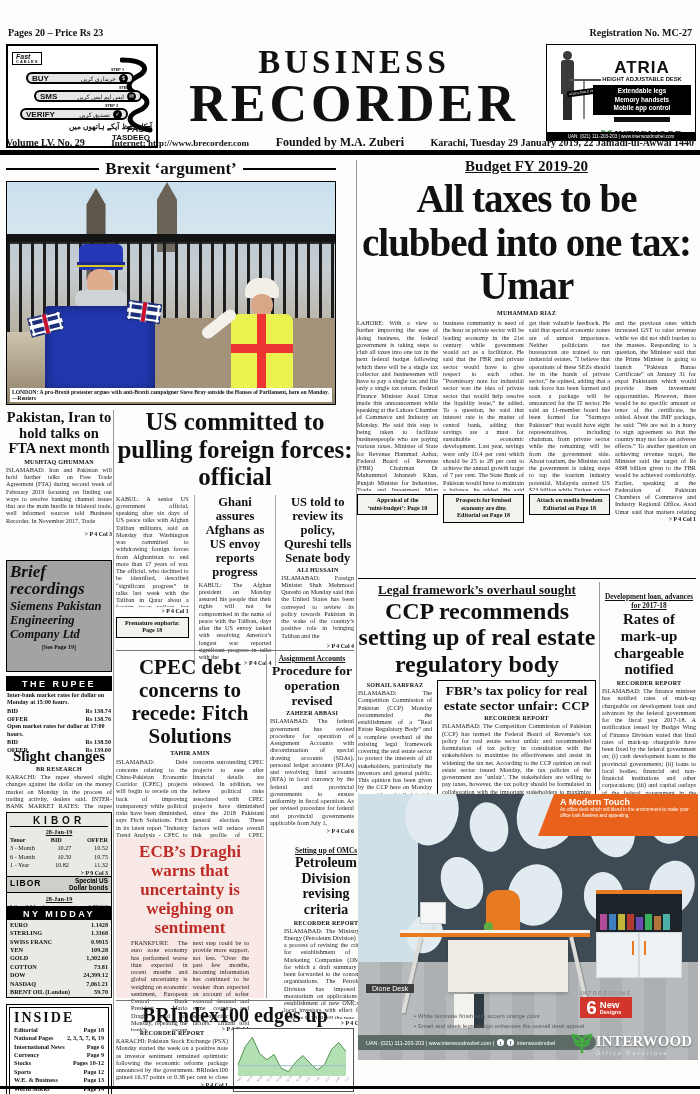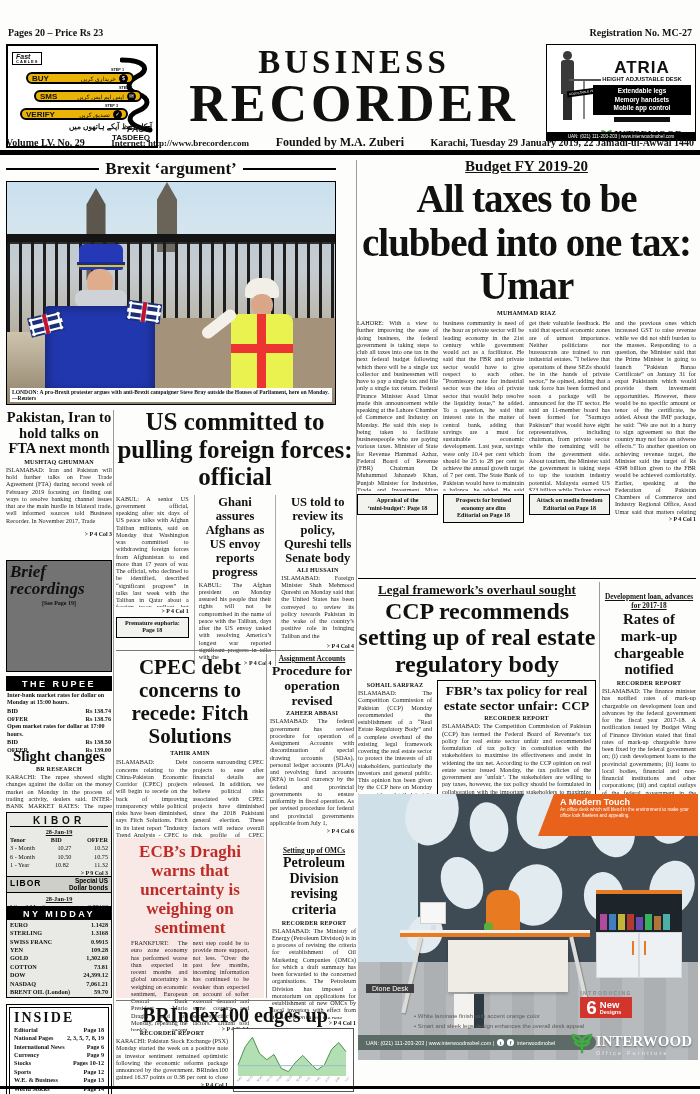--- a/index.html
+++ b/index.html
@@ -27,21 +27,21 @@
   .thickrule { top:150px; left:0; width:700px; height:5px; background:#000; }
   .botrule { top:1086px; left:0; width:700px; height:3px; background:#000; }
 
   
   .fast-ad { left:6px; top:44px; width:152px; height:104px; border:2px solid #000; background:#fff;
              font-family:"Liberation Sans", sans-serif; padding:3px 4px; overflow:hidden; }
   .fast-brand { display:inline-block; border:1px solid #000; font-size:7px; padding:0 3px; font-style:italic; font-weight:bold; line-height:1.05; }
   .fast-brand small { display:block; font-size:4px; font-style:normal; letter-spacing:1px; }
   .step-row { position:relative; margin:1px 0 2px 14px; width:108px; }
   .step-lbl { font-size:3.8px; font-weight:bold; text-align:right; margin-right:10px; }
-  .pill { display:flex; align-items:center; gap:3px; border:2px solid #000; border-radius:9px; padding:0 4px; height:12px; background:#eab308; }
+  .pill { display:flex; align-items:center; gap:3px; border:2px solid #000; border-radius:9px; padding:0 4px; height:12px; background:#e5e5e5; }
   .pill .lb { font-weight:bold; font-size:8px; }
   .pill .ur { font-size:6px; margin-left:auto; direction:rtl; }
   .pill .ic { width:9px; height:9px; border:1.5px solid #000; border-radius:50%; font-size:5.5px;
               display:flex; align-items:center; justify-content:center; background:#000; color:#fff; flex:0 0 auto;}
   .fast-snake { position:absolute; right:2px; top:8px; }
   .fast-urdu { font-size:7.5px; font-weight:bold; direction:rtl; margin:2px 0 0 2px; }
   .fast-logo { position:absolute; right:6px; bottom:4px; text-align:right; font-style:italic; font-weight:bold; line-height:1; }
   .fast-logo .l1 { font-size:9px; } .fast-logo .l2 { font-size:8px; font-style:normal; }
 
   
@@ -337,22 +337,23 @@
     </div>
   </div>
 
   <div class="abs" style="left:6px;top:410px;width:106px">
     <div class="rail-head">Pakistan, Iran to hold talks on FTA next month</div>
     <div class="byline">MUSHTAQ GHUMMAN</div>
     <div class="body-txt" style="height:64px">ISLAMABAD: Iran and Pakistan will hold further talks on Free Trade Agreement (FTA) during second week of February 2019 focusing on finding out ways to resolve banking channel issues that are the main hurdle in bilateral trade, well informed sources told Business Recorder. In November 2017, Trade</div>
     <div class="jump">&gt; P 4 Col 3</div>
   </div>
 
-  <div class="abs gray-box" style="left:6px;top:560px;width:106px;height:112px;background:#737373">
+  <div class="abs gray-box" style="left:6px;top:560px;width:106px;height:112px;background:#a3a3a3">
     <div style="font-size:17px;font-weight:bold;font-style:italic;line-height:1">Brief recordings</div>
+    <div style="font-size:12.5px;font-weight:bold;font-style:italic;line-height:1.1;margin-top:3px">Siemens Pakistan Engineering Company Ltd</div>
     <div class="ctr" style="font-size:6px;font-weight:bold;margin-top:3px">[See Page 19]</div>
   </div>
 
   <div class="abs" style="left:6px;top:676px;width:106px">
     <div class="bar-black" style="border:1px solid #000">THE RUPEE</div>
     <div style="padding:1px 1px">
       <div class="rp-line">Inter-bank market rates for dollar on Monday at 15:00 hours.</div>
       <div class="trow b">
           <span>BID</span>
           <span>Rs 138.74</span>
@@ -556,21 +557,21 @@
     <div class="ecb-head">ECB’s Draghi warns that uncertainty is weighing on sentiment</div>
     <div class="cols2">
       <div class="body-txt" style="height:92px">FRANKFURT: The euro zone economy has performed worse than expected in recent months and global uncertainty is weighing on economic sentiment, European Central Bank President Mario Draghi said on Monday, repeating the bank’s recent warnings about growth. The ECB left policy on hold last week but warned that the bloc’s growth dip may be bigger and longer than earlier feared, pointing to even more protracted policy normalisation and suggesting that the bank’s</div>
       <div>
         <div class="body-txt" style="height:86px">next step could be to provide more support, not less. “Over the past few months, incoming information has continued to be weaker than expected on account of softer external demand and some country and sector-specific factors,” Draghi told the European Parliament’s committee on economic affairs in Brussels. “The persistence of uncertainties in particular relating to geopolitical factors and the threat of protectionism is</div>
         <div class="jump">&gt; P 4 Col 1</div>
       </div>
     </div>
   </div>
 
-  <div class="abs" style="left:272px;top:846px;width:84px">
+  <div class="abs" style="left:284px;top:846px;width:84px">
     <div class="h-sm-kick">Setting up of OMCs</div>
     <div class="h-md" style="font-size:14px">Petroleum Division revising criteria</div>
     <div class="byline">RECORDER REPORT</div>
     <div class="body-txt" style="height:92px">ISLAMABAD: The Ministry of Energy (Petroleum Division) is in a process of revising the criteria for establishment of Oil Marketing Companies (OMCs) for which a draft summary has been forwarded to the concerned organisations. The Petroleum Division has imposed a moratorium on applications for establishment of new OMCs by local investors with effect from January 9, 2019, till the new</div>
     <div class="jump">&gt; P 4 Col 1</div>
   </div>
 
   <div class="hrule" style="left:116px;top:1000px;width:238px"></div>
 
   <div class="abs" style="left:116px;top:1004px;width:238px">

